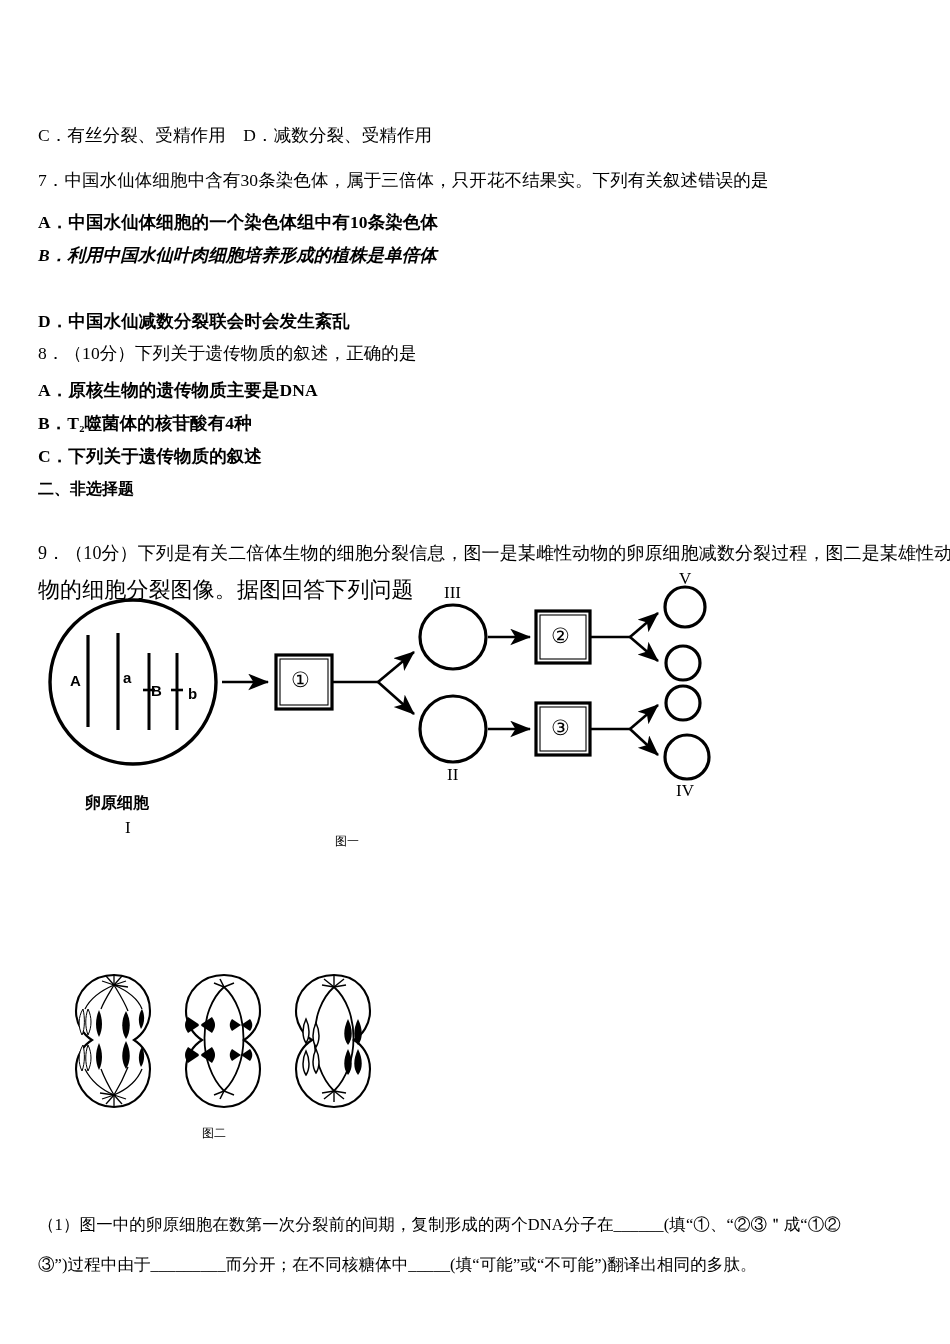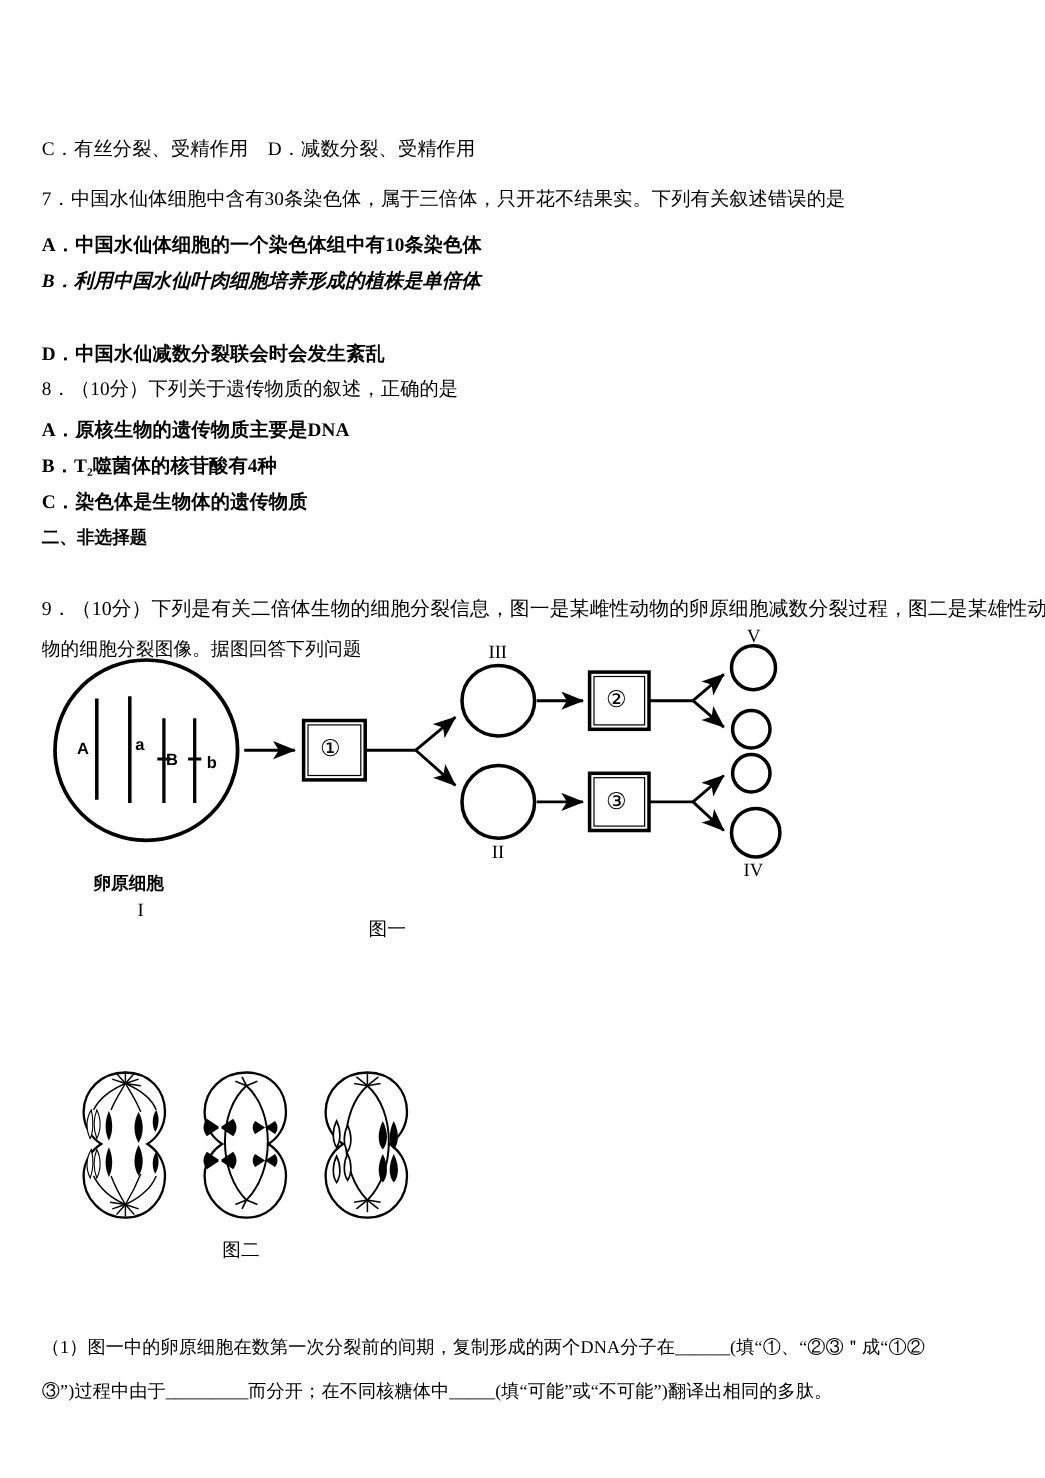--- a/index.html
+++ b/index.html
@@ -36,21 +36,21 @@
   .stem-num {
     font-weight: normal;
   }
 
   
   #fig1 { position: absolute; left: 30px; top: 575px; width: 700px; height: 290px; }
   #fig2 { position: absolute; left: 40px; top: 960px; width: 380px; height: 200px; }
 
   .fig-cap {
     position: absolute;
-    font-size: 17px;
+    font-size: 12px;
     font-weight: normal;
     font-family: "Liberation Serif", serif;
   }
   .label-txt {
     position: absolute;
     font-size: 16px;
     font-family: "Liberation Serif", serif;
   }
   .sec-title {
     position: absolute;
@@ -71,28 +71,28 @@
   </div>
   <div class="qline bold" style="top:177px;">A．中国水仙体细胞的一个染色体组中有10条染色体</div>
   <div class="qline bold" style="top:210px;font-style:italic;">B．利用中国水仙叶肉细胞培养形成的植株是单倍体</div>
   <div class="qline bold" style="top:276px;">D．中国水仙减数分裂联会时会发生紊乱</div>
 
   <div class="qline" style="top:308px;">
     <span class="stem-num">8．</span><span>（10分）下列关于遗传物质的叙述，正确的是</span>
   </div>
   <div class="qline bold" style="top:345px;">A．原核生物的遗传物质主要是DNA</div>
   <div class="qline bold" style="top:378px;">B．T₂噬菌体的核苷酸有4种</div>
-  <div class="qline bold" style="top:411px;">C．染色体是生物体的遗传物质</div>
+  <div class="qline bold" style="top:411px;">C．下列关于遗传物质的叙述</div>
 
   <div class="sec-title" style="top:479px; font-size:16px;">二、非选择题</div>
 
   <div class="qline" style="top:508px; font-size:18px;">
     <span>9．</span><span>（10分）下列是有关二倍体生物的细胞分裂信息，图一是某雌性动物的卵原细胞减数分裂过程，图二是某雄性动</span>
   </div>
-  <div class="qline" style="top:545px; font-size:17px;">物的细胞分裂图像。据图回答下列问题</div>
+  <div class="qline" style="top:545px; font-size:22px;">物的细胞分裂图像。据图回答下列问题</div>
 
   <div id="fig1">
     <svg width="700" height="290" viewBox="0 0 700 290" xmlns="http://www.w3.org/2000/svg">
       <defs>
         <marker id="ah" markerWidth="9" markerHeight="9" refX="7.6" refY="3.2" orient="auto" markerUnits="strokeWidth">
           <path d="M0,0 L8,3.2 L0,6.4 L2,3.2 z" fill="#000"></path>
         </marker>
       </defs>
 
       <ellipse cx="103" cy="107" rx="83" ry="82" fill="#fff" stroke="#000" stroke-width="3.4"></ellipse>

